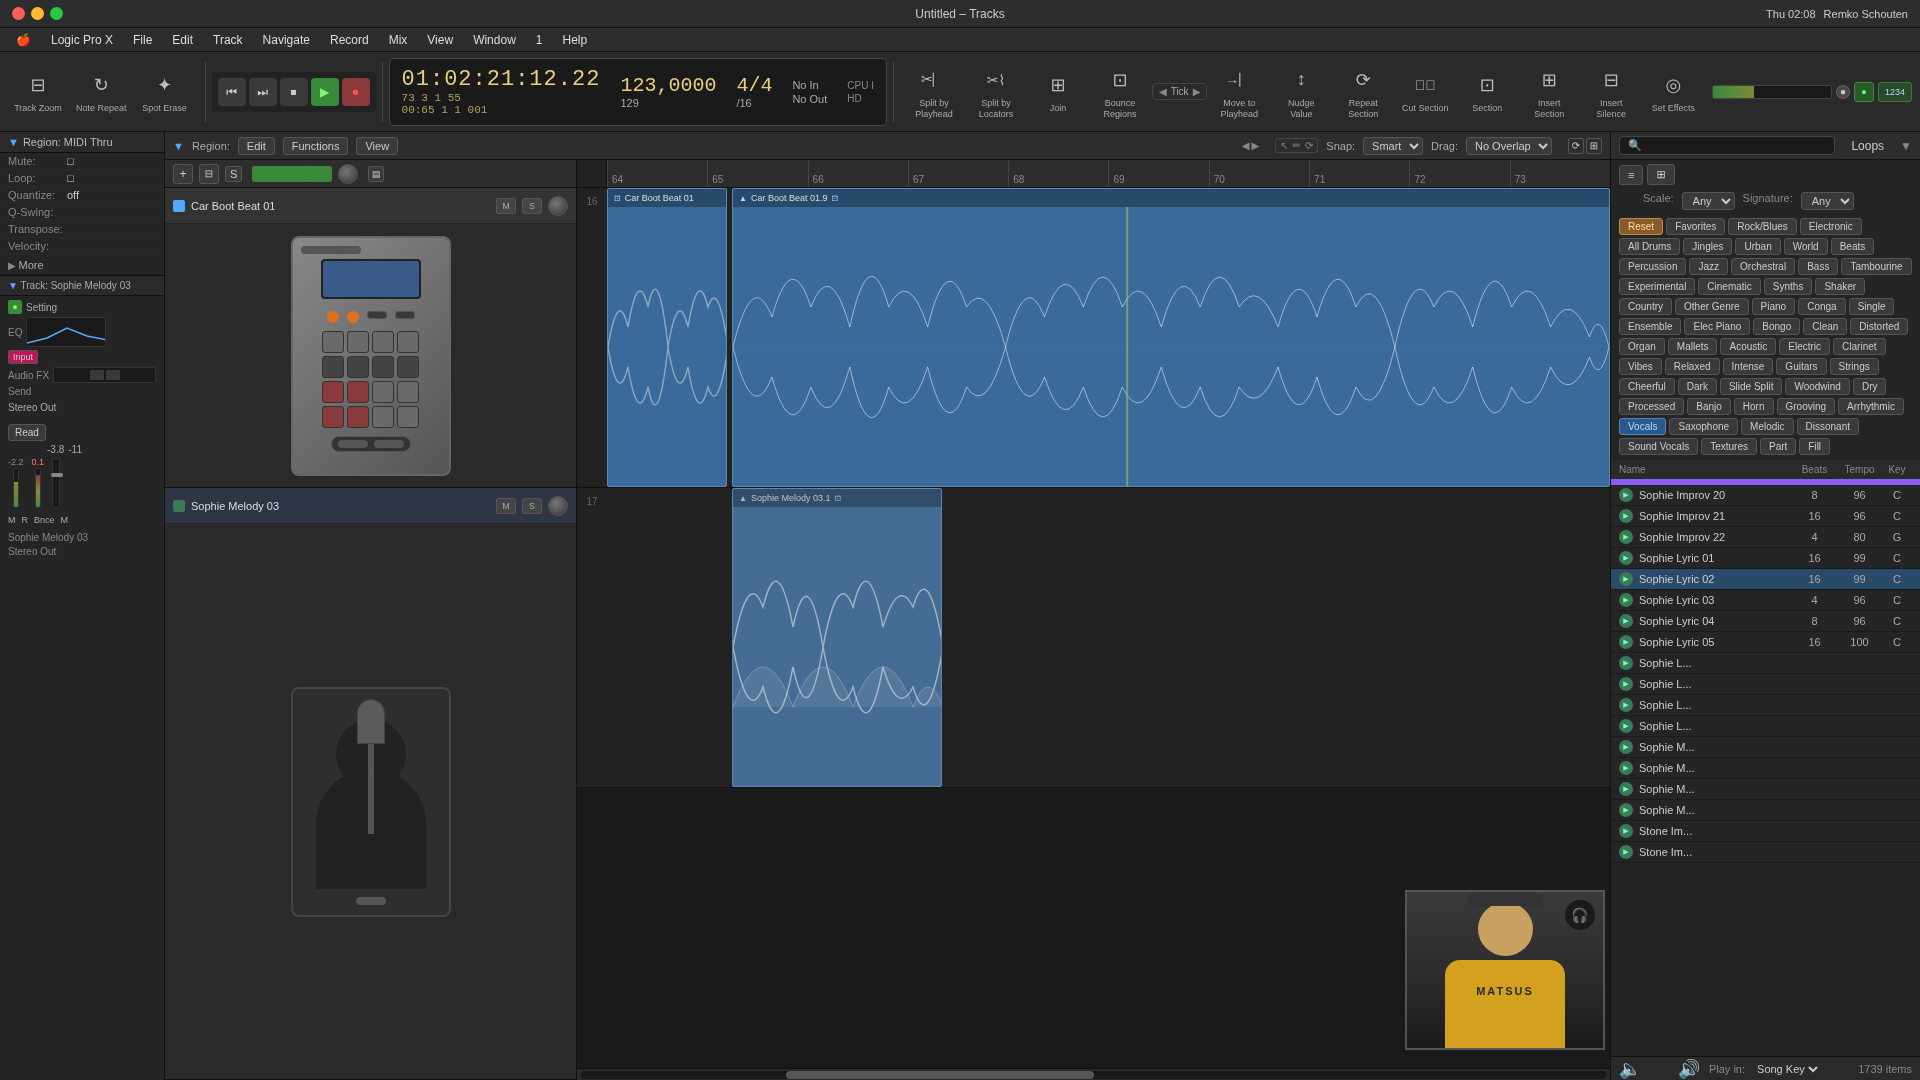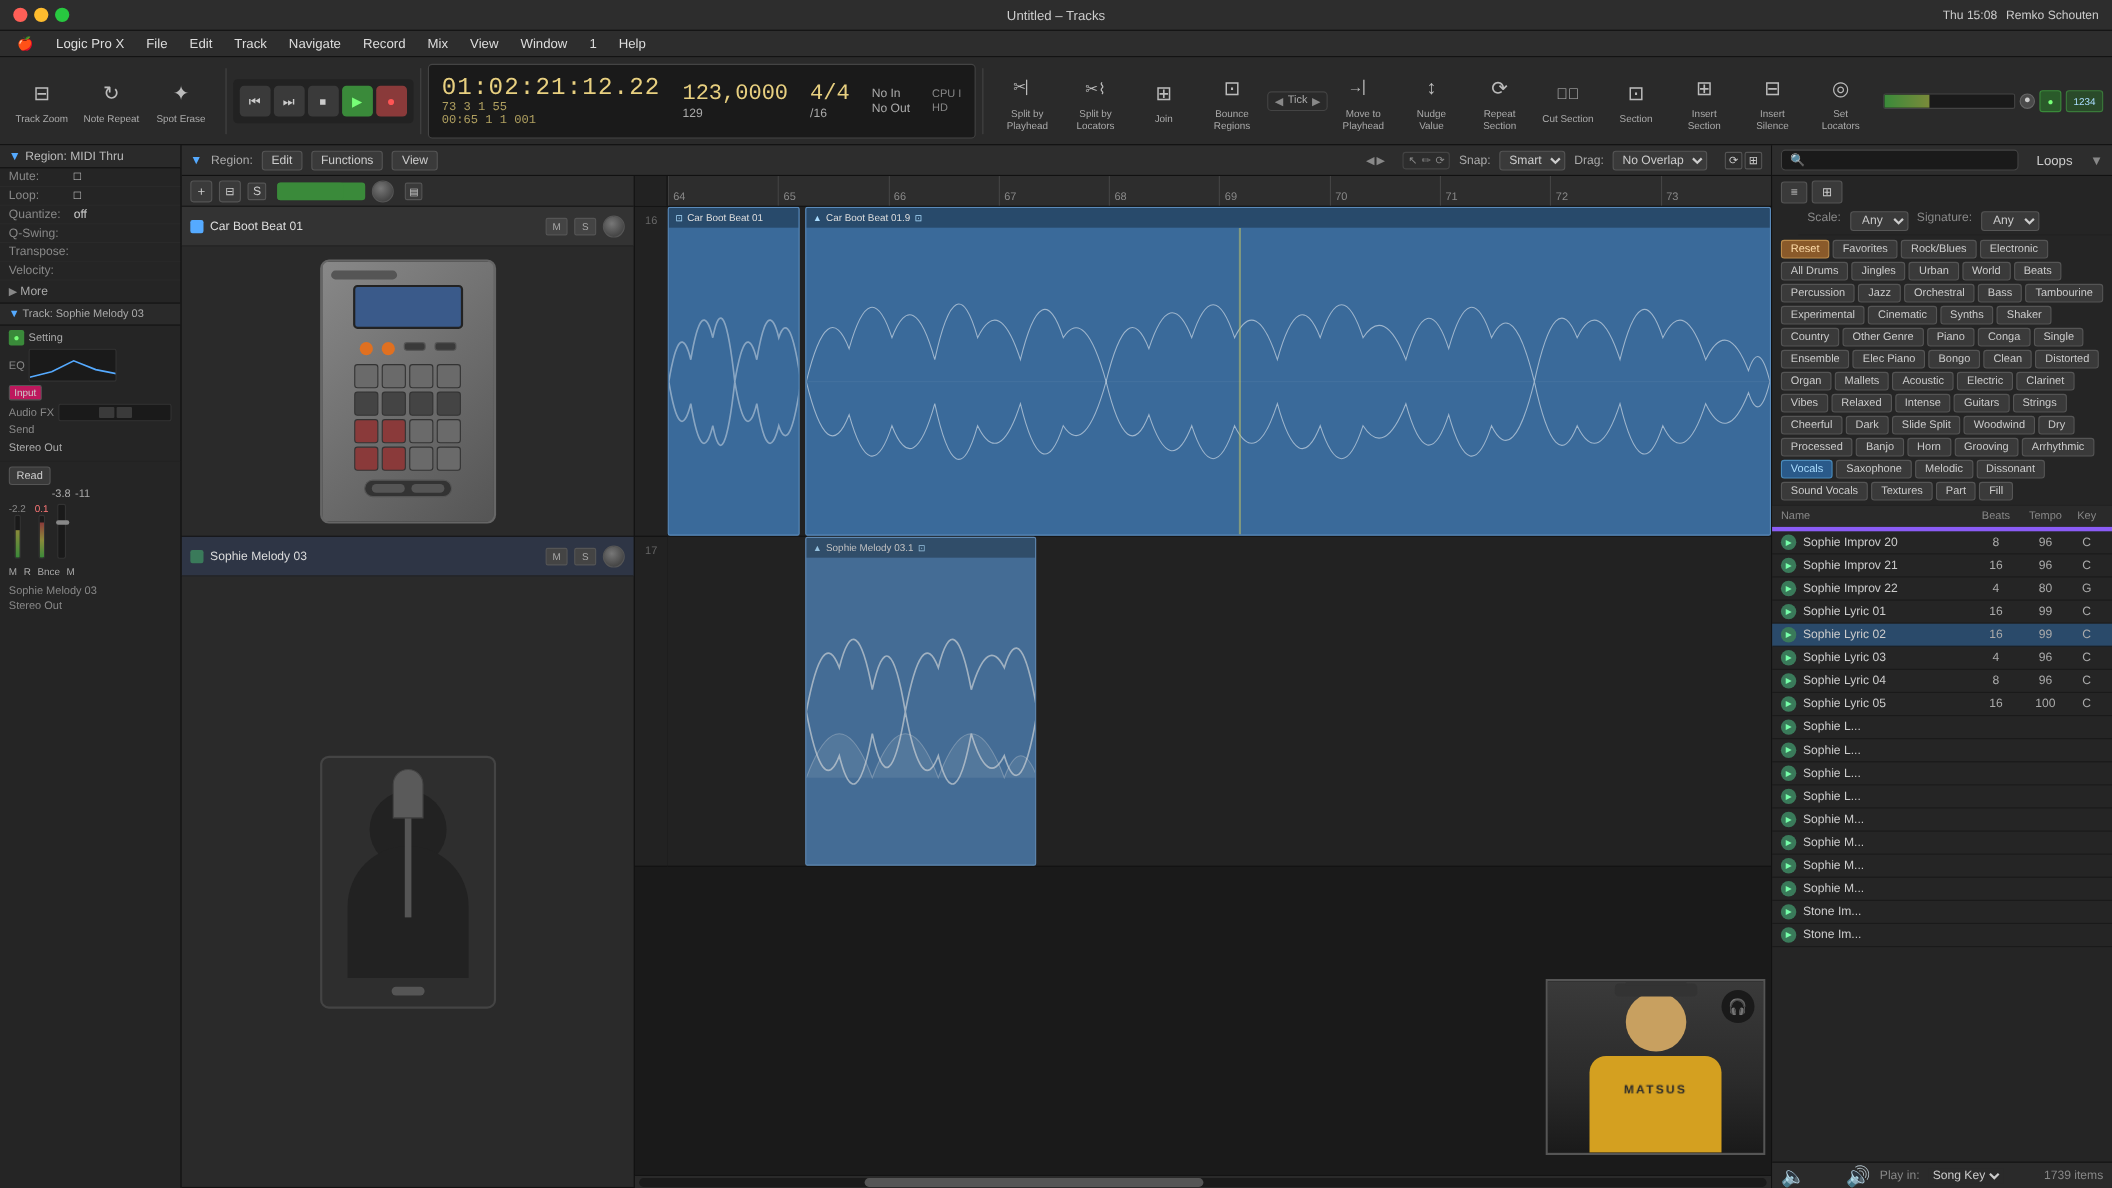--- a/index.html
+++ b/index.html
@@ -465,21 +465,21 @@
 
     
     .loops-table {
       flex: 1;
       overflow-y: auto;
     }
     .loops-table-header {
       display: flex;
       padding: 4px 8px;
       background: #2a2a2a;
-      border-bottom: 4px solid #8b5cf6;
+      border-bottom: 6px solid #8b5cf6;
       font-size: 10px;
       color: #888;
       position: sticky;
       top: 0;
     }
     .col-name { flex: 1; }
     .col-beats { width: 45px; text-align: center; }
     .col-tempo { width: 45px; text-align: center; }
     .col-key { width: 30px; text-align: center; }
 
@@ -641,21 +641,21 @@
 <body>
 
 <div class="title-bar">
   <div class="title-bar-buttons">
     <button class="tb-btn close"></button>
     <button class="tb-btn min"></button>
     <button class="tb-btn max"></button>
   </div>
   <span class="title-bar-title">Untitled – Tracks</span>
   <div class="title-bar-right">
-    <span>Thu 15:08</span>
+    <span>Thu 02:08</span>
     <span>Remko Schouten</span>
   </div>
 </div>
 
 <div class="menu-bar">
   <span class="menu-item">🍎</span>
   <span class="menu-item">Logic Pro X</span>
   <span class="menu-item">File</span>
   <span class="menu-item">Edit</span>
   <span class="menu-item">Track</span>
@@ -772,21 +772,21 @@
     <div class="toolbar-section">
       <div class="toolbar-icon">⊞</div>
       <div class="toolbar-label">Insert Section</div>
     </div>
     <div class="toolbar-section">
       <div class="toolbar-icon">⊟</div>
       <div class="toolbar-label">Insert Silence</div>
     </div>
     <div class="toolbar-section">
       <div class="toolbar-icon">◎</div>
-      <div class="toolbar-label">Set Locators</div>
+      <div class="toolbar-label">Set Effects</div>
     </div>
 
   </div>
 
   <div style="display:flex; align-items:center; gap:4px; margin-left:8px; padding:4px;">
     <div style="width:120px; height:14px; background:#1a1a1a; border:1px solid #444; border-radius:2px; overflow:hidden; position:relative;">
       <div style="position:absolute; left:0; top:0; width:35%; height:100%; background:linear-gradient(to right, #3a8a3a, #7a8a3a);"></div>
     </div>
     <div style="width:14px; height:14px; background:#4a4a4a; border-radius:50%; border:1px solid #666; display:flex; align-items:center; justify-content:center; font-size:10px;">●</div>
     <div style="width:20px; height:20px; background:#2a5a2a; border-radius:3px; border:1px solid #3a8a3a; display:flex; align-items:center; justify-content:center; font-size:9px; color:#7f7;">●</div>

